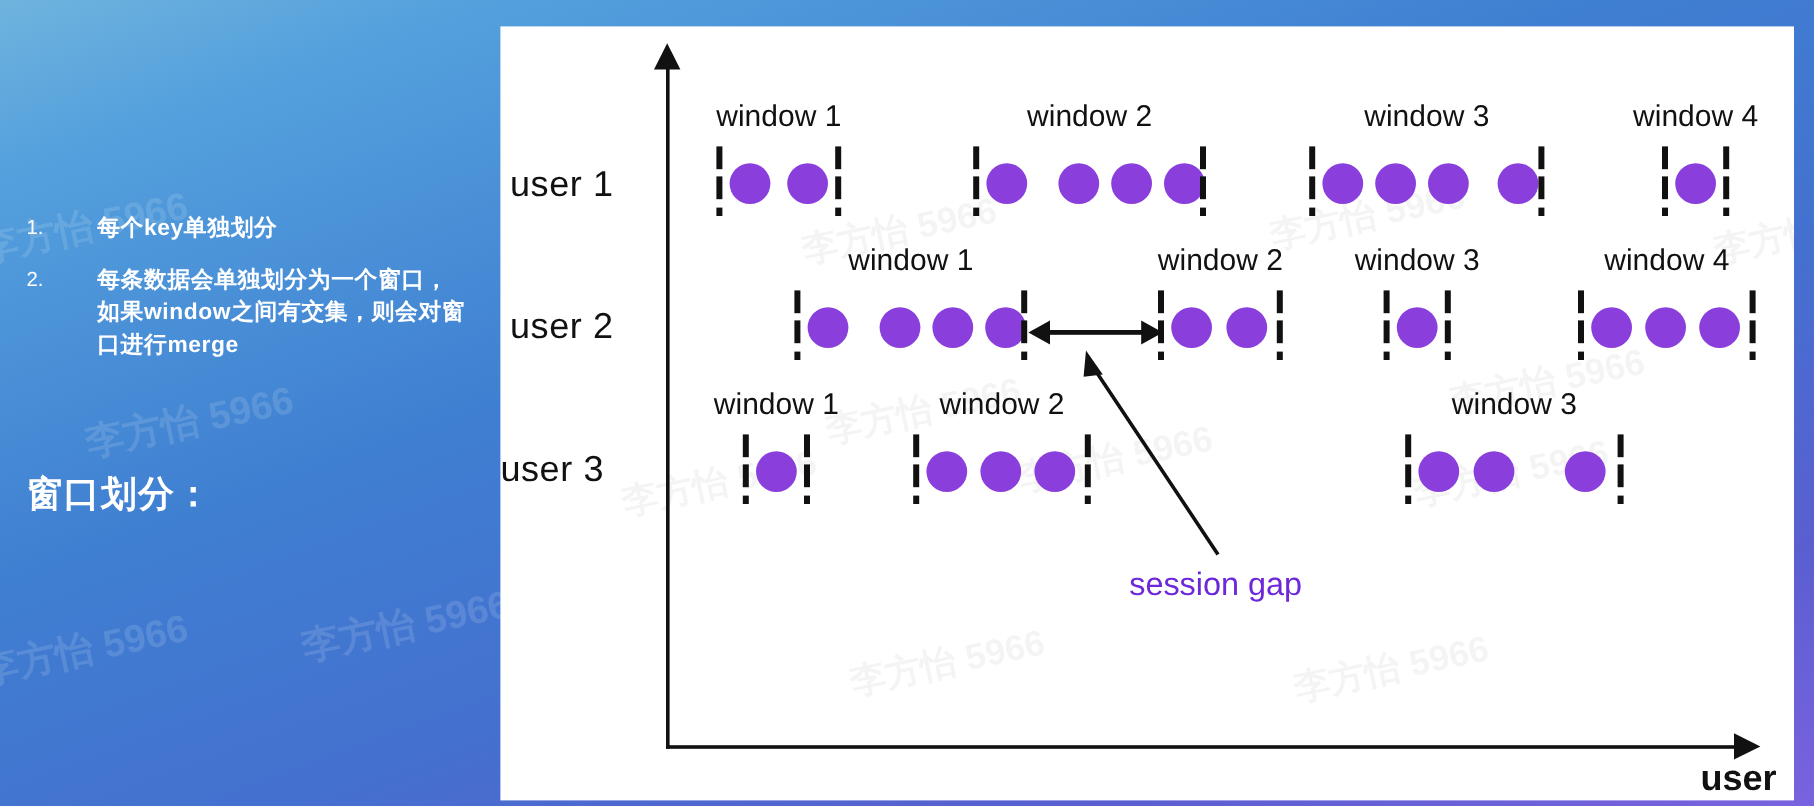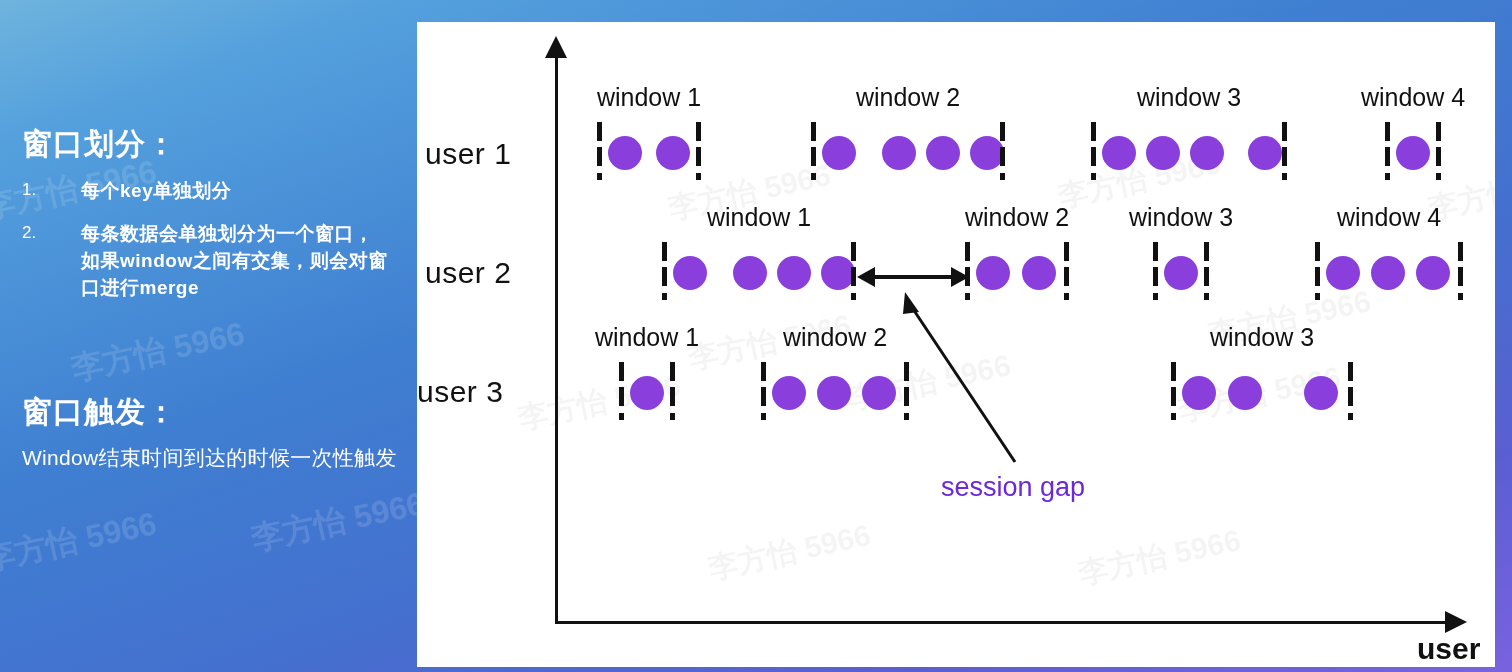--- a/index.html
+++ b/index.html
@@ -66,35 +66,33 @@
 </style>
 </head>
 <body>
 
 <div id="left-panel">
   <div class="wm-b" style="left:-18px;top:168px;">李方怡 5966</div>
   <div class="wm-b" style="left:70px;top:330px;">李方怡 5966</div>
   <div class="wm-b" style="left:-18px;top:520px;">李方怡 5966</div>
   <div class="wm-b" style="left:250px;top:500px;">李方怡 5966</div>
 
-  <div id="title-1">窗口划分：</div>
 
   <div id="list">
     <div class="li">
       <div class="li-num">1.</div>
       <div class="li-txt">每个key单独划分</div>
     </div>
     <div class="li">
       <div class="li-num">2.</div>
       <div class="li-txt">每条数据会单独划分为一个窗口，如果window之间有交集，则会对窗口进行merge</div>
     </div>
   </div>
 
-  <div id="title-2">窗口触发：</div>
-  <div id="para-2">Window结束时间到达的时候一次性触发</div>
+  <div id="title-2">窗口划分：</div>
 </div>
 
 <div id="diagram">
 
   <div class="wm" style="left:250px;top:150px;">李方怡 5966</div>
   <div class="wm" style="left:640px;top:138px;">李方怡 5966</div>
   <div class="wm" style="left:1010px;top:150px;">李方怡 5966</div>
   <div class="wm" style="left:270px;top:300px;">李方怡 5966</div>
   <div class="wm" style="left:790px;top:276px;">李方怡 5966</div>
   <div class="wm" style="left:100px;top:360px;">李方怡 5966</div>

